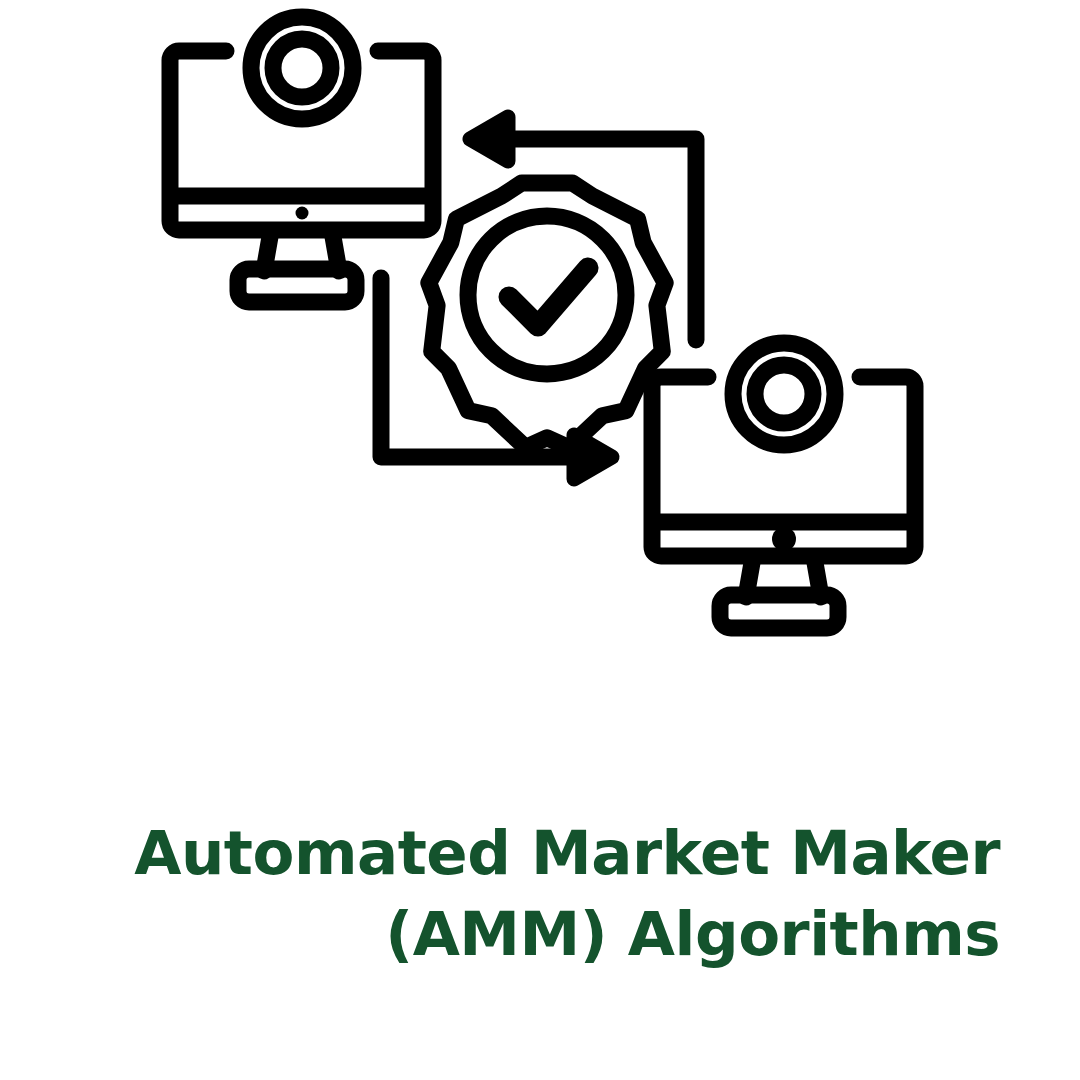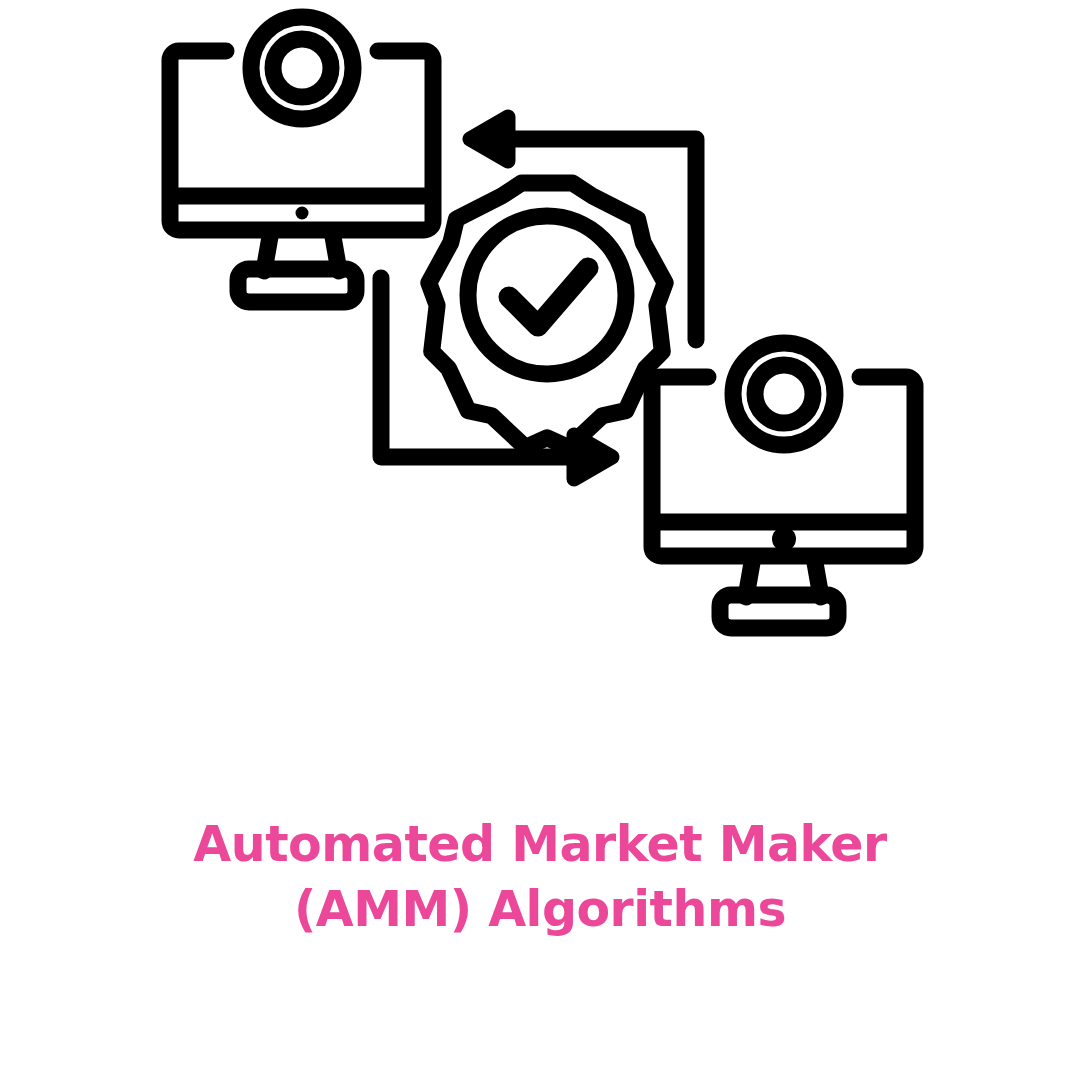--- a/index.html
+++ b/index.html
@@ -34,25 +34,25 @@
     display: block;
     width: 1080px;
     height: 780px;
   }
   #caption {
     position: absolute;
     left: 50%;
     transform: translateX(-50%);
     top: 812px;
     width: 920px;
-    text-align: center;
-    color: #ec4899;
+    text-align: right;
+    color: #14532d;
     font-family: "DejaVu Sans", "Liberation Sans", sans-serif;
     font-weight: bold;
-    font-size: 49px;
+    font-size: 61px;
     line-height: 1.33;
     letter-spacing: -0.5px;
     white-space: pre-line;
   }
 </style>
 </head>
 <body>
 
 <div id="card">
 

